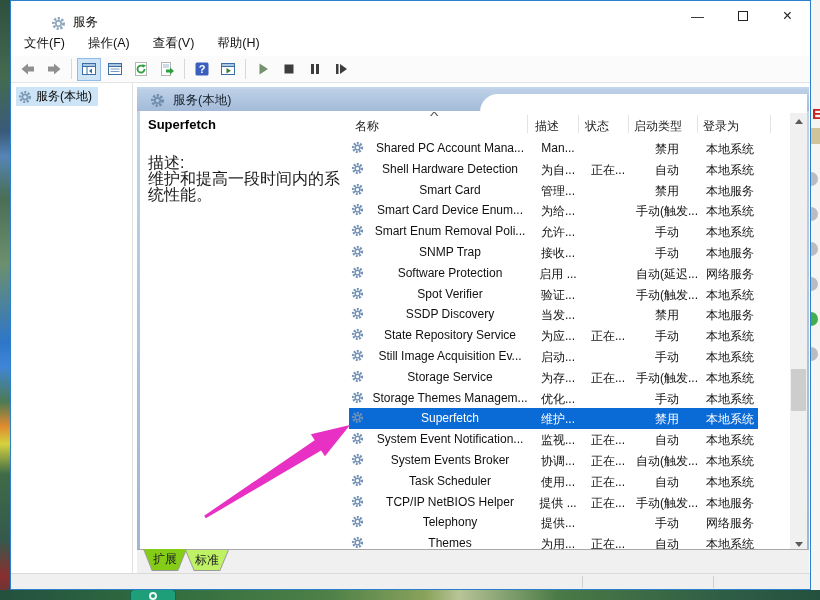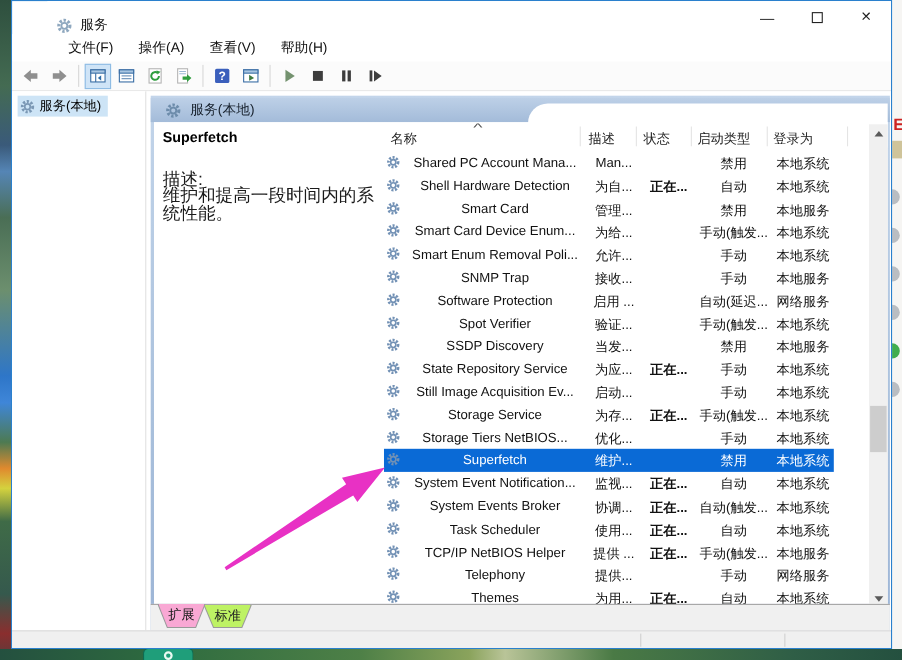--- a/index.html
+++ b/index.html
@@ -26,21 +26,21 @@
   .window { position:absolute; left:10px; top:0; width:801px; height:590px; background:#fff;
     border:1px solid #2a80cd; z-index:1; }
   .titlebar { position:absolute; left:12px; top:0; right:0; height:30px; background:#fff; display:flex; align-items:flex-end;margin-left:20px; }
   .title-gear { margin-left:8px; }
   .title-text { margin-left:7px; font-size:12.5px; color:#111; }
   .win-controls { position:absolute; right:0; top:0; height:30px; display:flex; }
   .win-btn { width:45px; height:30px; display:flex; align-items:center; justify-content:center; font-size:13px; color:#222; cursor:default; }
   .btn-max-glyph { width:10px; height:10px; border:1px solid #222; display:inline-block; }
   .btn-close-glyph { font-size:16px; line-height:1; }
 
-  .menubar { position:absolute; left:0; top:30px; right:0; height:25px; display:flex; align-items:center; background:#fff;padding-left:38px; }
+  .menubar { position:absolute; left:0; top:30px; right:0; height:25px; display:flex; align-items:center; background:#fff; }
   .menu-item { font-size:12.5px; color:#111; padding:4px 10px; margin-left:3px; }
 
   .toolbar { position:absolute; left:0; top:55px; right:0; height:27px; display:flex; align-items:center;
     background:#fbfbfb; border-bottom:1px solid #e4e4e4; padding-left:4px; }
   .tb-btn { width:24px; height:23px; display:flex; align-items:center; justify-content:center; margin:0 1px; border:1px solid transparent; }
   .tb-btn.active { background:#cfe4f7; border:1px solid #8fbce4; }
   .tb-sep { width:1px; height:20px; background:#d8d8d8; margin:0 4px; }
 
   
   .main { position:absolute; left:0; top:82px; width:799px; height:490px; background:#fff; }
@@ -67,42 +67,42 @@
   .col-sep { position:absolute; top:28px; width:1px; height:18px; background:#e4e4e4; }
   .sort-caret { position:absolute; left:295px; top:24px; font-size:10px; color:#555; transform:scaleX(1.8); }
 
   
   .rows { position:absolute; left:212px; top:51px; width:410px; height:411px; overflow:hidden;text-align:center; }
   .svc-row { position:relative; width:409px; height:20.8px; }
   .svc-row .cell { position:absolute; top:3px; font-size:12px; color:#111; white-space:nowrap; overflow:hidden; }
   .svc-row .gear { position:absolute; left:2px; top:3px; }
   .c-name   { left:20px;  width:162px; }
   .c-desc   { left:186px; width:46px; }
-  .c-status { left:236px; width:46px;font-weight:bold; }
+  .c-status { left:236px; width:46px; }
   .c-start  { left:285px; width:66px; }
   .c-logon  { left:354px; width:54px; }
   .svc-row.selected { background:#0a6ad6; }
   .svc-row.selected .cell { color:#fff; }
 
   
   .vscroll { position:absolute; left:653px; top:26px; width:17px; height:440px; background:#f0f0f0; }
   .vs-btn { position:absolute; left:0; width:17px; height:17px; display:flex; align-items:center; justify-content:center; }
   .tri-up { width:0; height:0; border-left:4px solid transparent; border-right:4px solid transparent; border-bottom:5px solid #5a5a5a; }
   .tri-down { width:0; height:0; border-left:4px solid transparent; border-right:4px solid transparent; border-top:5px solid #5a5a5a; }
   .vs-thumb { position:absolute; left:1px; top:256px; width:15px; height:42px; background:#cdcdcd; }
 
   
   .tabsbar { position:absolute; left:0; right:0; top:462px; height:24px; background:#f0f0f0; border-top:1px solid #a8a8a8; }
   .tab { position:absolute; top:0; height:21px; }
   .tab .shape { position:absolute; inset:0; background:#9a9a9a; clip-path:polygon(0 0,100% 0,80% 100%,20% 100%); }
   .tab .inner { position:absolute; left:1px; right:1px; top:0; bottom:1px; background:#bef264;
     clip-path:polygon(0 0,100% 0,80% 100%,20% 100%); display:flex; align-items:flex-start; justify-content:center;
     font-size:12px; color:#222; padding-top:2px; }
   .tab.selected { top:-1px; height:22px; }
-  .tab.selected .inner { background:#f9a8d4; }
+  .tab.selected .inner { background:#84cc16; }
 
   .statusbar { position:absolute; left:0; top:572px; right:0; height:16px; background:#f0f0f0; border-top:1px solid #dadada; }
   .sb-sep { position:absolute; top:2px; width:1px; height:12px; background:#d0d0d0; }
 
   .arrow-overlay { position:absolute; left:0; top:0; width:820px; height:600px; z-index:5; pointer-events:none; }
 </style>
 </head>
 <body>
 
 <div class="strip-left"></div>
@@ -412,21 +412,21 @@
             <span class="cell c-status">正在...</span>
             <span class="cell c-start">手动(触发...</span>
             <span class="cell c-logon">本地系统</span>
           </div>
 
           <div class="svc-row">
             <svg class="gear" width="13" height="13" viewBox="0 0 16 16">
               <circle cx="8" cy="8" r="5.4" fill="none" stroke="#7291b5" stroke-width="3" stroke-dasharray="2.3 1.7"></circle>
               <circle cx="8" cy="8" r="2.9" fill="none" stroke="#7291b5" stroke-width="1.8"></circle>
             </svg>
-            <span class="cell c-name">Storage Tiers NetBIOS...</span>
+            <span class="cell c-name">Storage Themes Managem...</span>
             <span class="cell c-desc">优化...</span>
             <span class="cell c-status"></span>
             <span class="cell c-start">手动</span>
             <span class="cell c-logon">本地系统</span>
           </div>
 
           <div class="svc-row selected">
             <svg class="gear" width="13" height="13" viewBox="0 0 16 16">
               <circle cx="8" cy="8" r="5.4" fill="none" stroke="#7291b5" stroke-width="3" stroke-dasharray="2.3 1.7"></circle>
               <circle cx="8" cy="8" r="2.9" fill="none" stroke="#7291b5" stroke-width="1.8"></circle>

